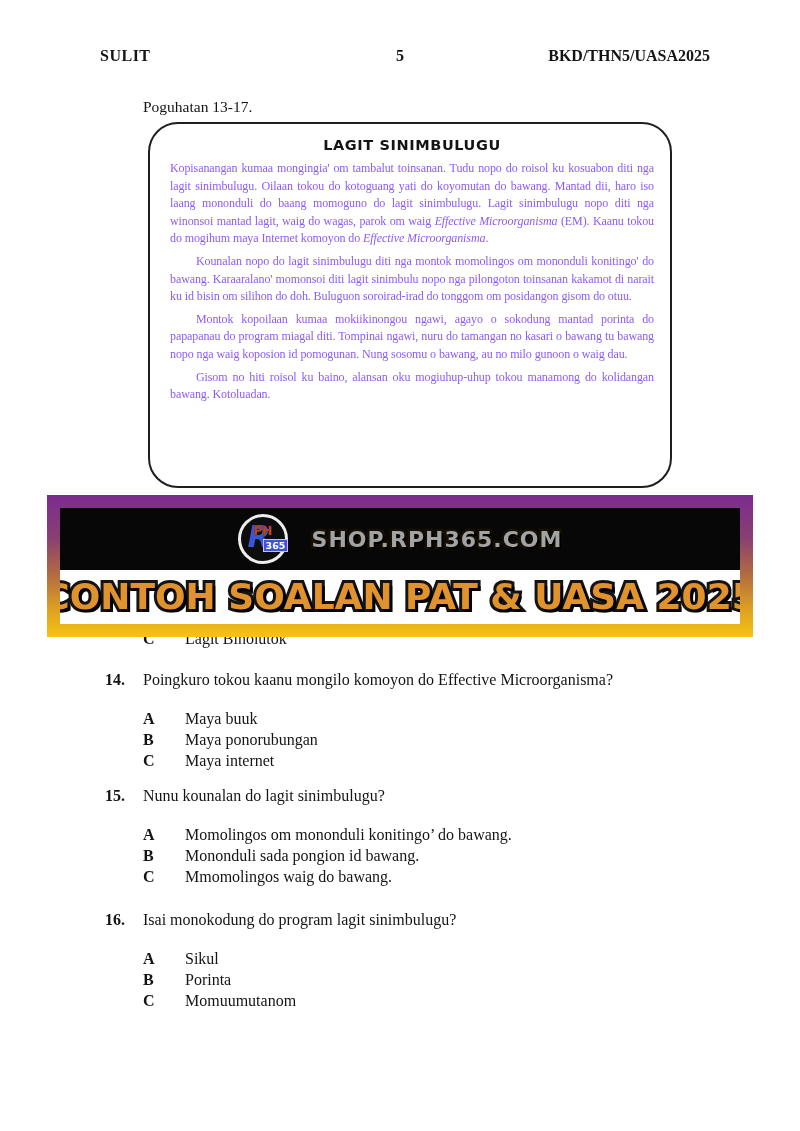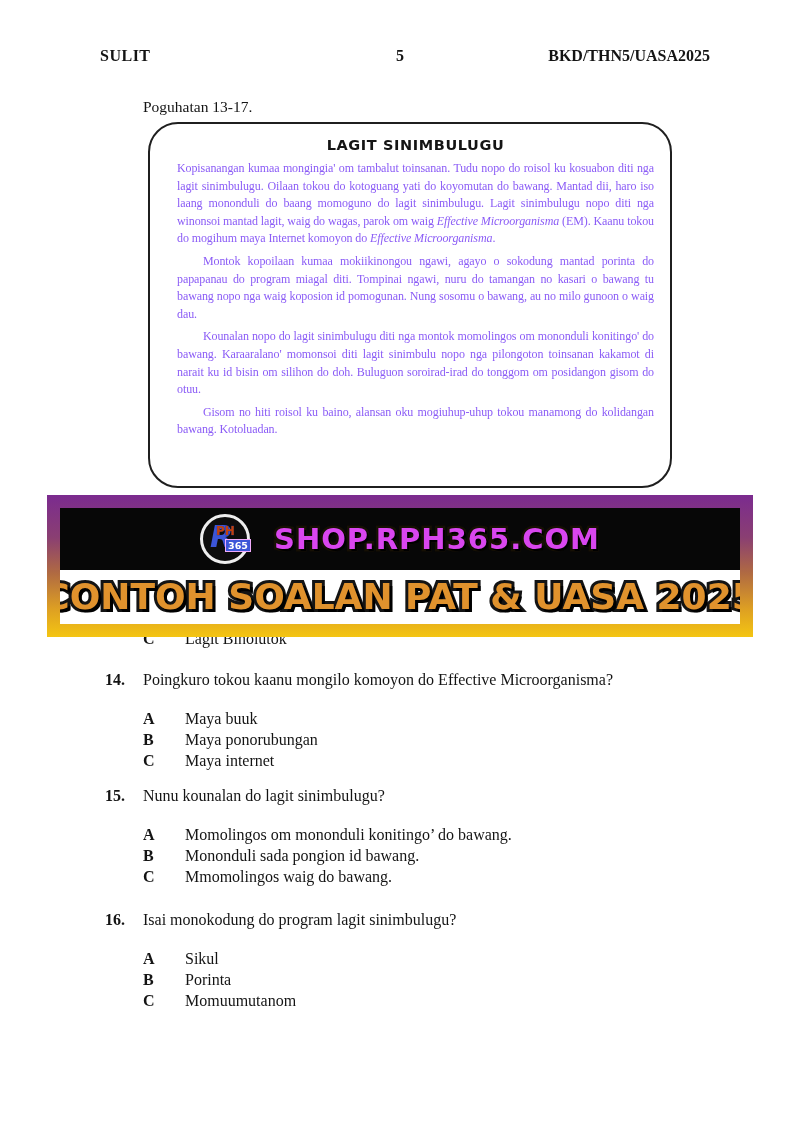--- a/index.html
+++ b/index.html
@@ -10,21 +10,21 @@
   
   .hdr-left  { position:absolute; left:100px; top:47px; font-weight:bold; font-size:16px; letter-spacing:.5px; }
   .hdr-center{ position:absolute; left:0; right:0; top:47px; text-align:center; font-weight:bold; font-size:16px; }
   .hdr-right { position:absolute; right:90px; top:47px; font-weight:bold; font-size:16px; }
   .instruction { position:absolute; left:143px; top:98px; font-size:15.5px; }
 
   
   .passage-box {
     position:absolute; left:148px; top:122px; width:524px; height:366px;
     border:2px solid #1f1f1f; border-radius:30px; box-sizing:border-box;
-    padding:11px 11px 8px 22px; overflow:hidden;
+    padding:11px 11px 8px 15px; overflow:hidden;
     font-family:"DejaVu Sans", sans-serif;
   }
   .passage-title { text-align:center; font-weight:bold; font-size:14.5px; letter-spacing:.6px; margin:2px 0 7px 0; }
   .passage-box p {
     margin:5px; font-size:12px; line-height:17.6px; text-align:justify;
     letter-spacing:-0.1px; color:#8b5cf6;font-family:Liberation Serif, serif;
   }
   .passage-box p.indent { text-indent:26px; }
   .ital { font-style:italic; }
 
@@ -39,22 +39,22 @@
     height:62px; background:#070707; display:flex; align-items:center; justify-content:center; gap:24px;
   }
   .logo-circle {
     position:relative; width:50px; height:50px; border-radius:50%;
     border:3px solid #ededed; background:#0d0d0d; box-sizing:border-box; flex:0 0 auto;
   }
   .logo-r  { position:absolute; left:7px; top:5px; font-family:"DejaVu Sans",sans-serif; font-style:italic; font-weight:bold; font-size:30px; color:#3c55d8; line-height:30px; }
   .logo-ph { position:absolute; left:13px; top:7px; font-family:"DejaVu Sans",sans-serif; font-weight:bold; font-size:12px; color:#c2410c; -webkit-text-stroke:.6px #26308f; paint-order:stroke fill; }
   .logo-365{ position:absolute; left:22px; top:22px; font-family:"DejaVu Sans",sans-serif; font-weight:bold; font-size:9.5px; color:#ffffff; background:#3c55d8; padding:0 2px; border:1px solid #f0abfc; }
   .shop-url {
-    font-family:"DejaVu Sans", sans-serif; font-weight:bold; font-size:29px; letter-spacing:1px;
-    color:#d946ef; -webkit-text-stroke:5px #161004; paint-order:stroke fill;
+    font-family:"DejaVu Sans", sans-serif; font-weight:bold; font-size:22px; letter-spacing:1px;
+    color:#a3a3a3; -webkit-text-stroke:5px #161004; paint-order:stroke fill;
     text-shadow:2px 2px 0 #000;
   }
   .banner-white { flex:1; background:#ffffff; display:flex; align-items:center; justify-content:center; }
   .tagline {
     font-family:"DejaVu Sans", sans-serif; font-weight:bold; font-size:36px; letter-spacing:0;
     color:#e0922d; -webkit-text-stroke:6px #141414; paint-order:stroke fill; line-height:40px;
     text-shadow:3px 3px 0 #000; white-space:nowrap;
   }
 
   
@@ -82,22 +82,22 @@
 
   <div class="hdr-left">SULIT</div>
   <div class="hdr-center">5</div>
   <div class="hdr-right">BKD/THN5/UASA2025</div>
 
   <div class="instruction">Poguhatan 13-17.</div>
 
   <div class="passage-box">
     <div class="passage-title">LAGIT SINIMBULUGU</div>
     <p><span>Kopisanangan kumaa mongingia' om tambalut toinsanan. Tudu nopo do roisol ku kosuabon diti nga lagit sinimbulugu. Oilaan tokou do kotoguang yati do koyomutan do bawang. Mantad dii, haro iso laang mononduli do baang momoguno do lagit sinimbulugu. Lagit sinimbulugu nopo diti nga winonsoi mantad lagit, waig do wagas, parok om waig </span><span class="ital">Effective Microorganisma</span><span> (EM). Kaanu tokou do mogihum maya Internet komoyon do </span><span class="ital">Effective Microorganisma</span><span>.</span></p>
+    <p class="indent">Kounalan nopo do lagit sinimbulugu diti nga montok momolingos om mononduli konitingo' do bawang. Karaaralano' momonsoi diti lagit sinimbulu nopo nga pilongoton toinsanan kakamot di narait ku id bisin om silihon do doh. Buluguon soroirad-irad do tonggom om posidangon gisom do otuu.</p>
     <p class="indent">Montok kopoilaan kumaa mokiikinongou ngawi, agayo o sokodung mantad porinta do papapanau do program miagal diti. Tompinai ngawi, nuru do tamangan no kasari o bawang tu bawang nopo nga waig koposion id pomogunan. Nung sosomu o bawang, au no milo gunoon o waig dau.</p>
-    <p class="indent">Kounalan nopo do lagit sinimbulugu diti nga montok momolingos om mononduli konitingo' do bawang. Karaaralano' momonsoi diti lagit sinimbulu nopo nga pilongoton toinsanan kakamot di narait ku id bisin om silihon do doh. Buluguon soroirad-irad do tonggom om posidangon gisom do otuu.</p>
     <p class="indent">Gisom no hiti roisol ku baino, alansan oku mogiuhup-uhup tokou manamong do kolidangan bawang. Kotoluadan.</p>
   </div>
 
   <div class="cut-option">
     <span class="letter">C</span>
     <span>Lagit Binolutok</span>
   </div>
 
   <div class="banner">
     <div class="banner-inner">

